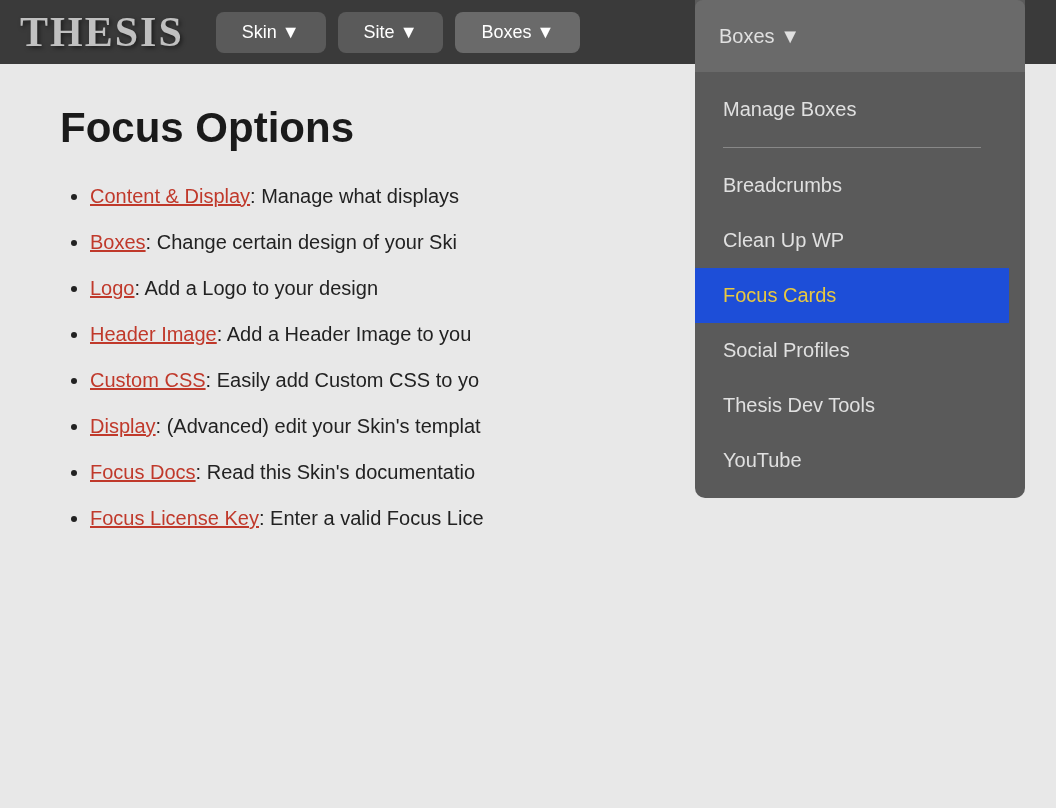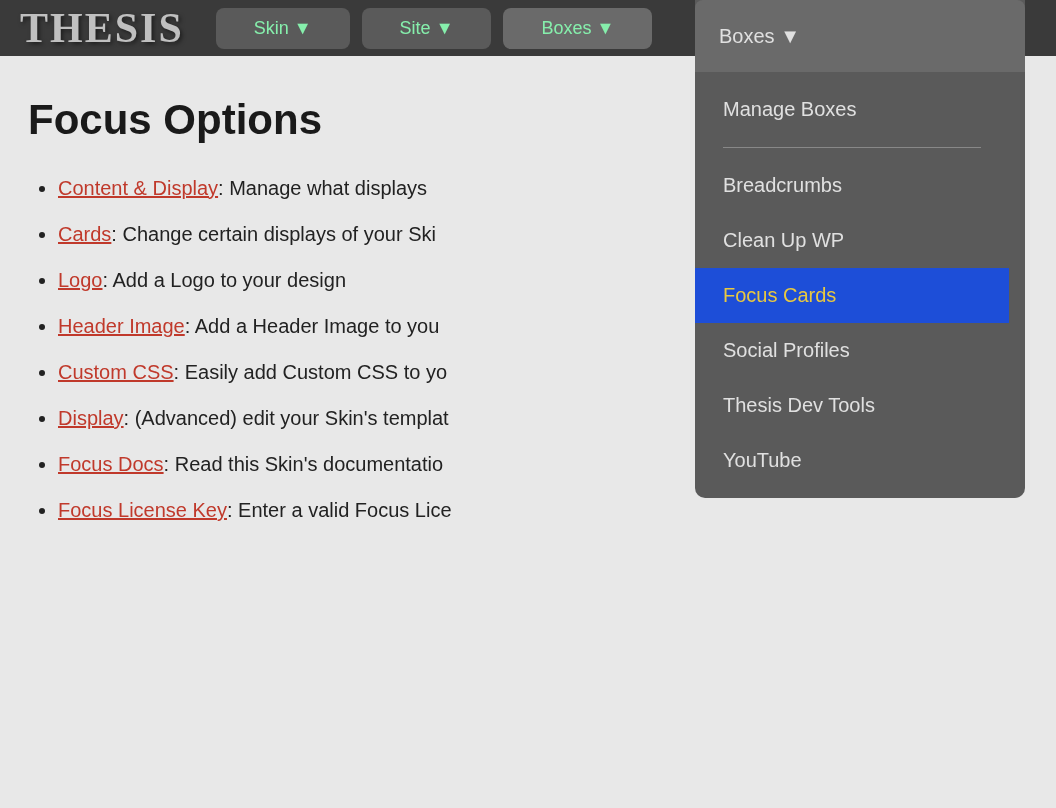--- a/index.html
+++ b/index.html
@@ -7,57 +7,57 @@
     body {
       font-family: -apple-system, BlinkMacSystemFont, 'Helvetica Neue', Arial, sans-serif;
       background: #e8e8e8;
       min-height: 808px;
       position: relative;
     }
 
     
     #topbar {
       background: #3a3a3a;
-      height: 56px;
+      height: 64px;
       display: flex;
       align-items: center;
       padding: 0 20px;
       gap: 12px;
       position: relative;
       z-index: 100;
     }
 
     #logo {
       font-size: 42px;
       font-weight: 900;
       color: #c0c0c0;
       letter-spacing: 2px;
       font-family: Georgia, serif;
       margin-right: 20px;
       text-shadow: 2px 2px 4px rgba(0,0,0,0.5);
     }
 
     .nav-btn {
       background: #5a5a5a;
-      color: #86efac;
+      color: #ffffff;
       border: none;
       border-radius: 8px;
-      padding: 10px 38px;
+      padding: 10px 26px;
       font-size: 18px;
       cursor: pointer;
       font-family: inherit;
     }
 
     .nav-btn.active {
       background: #6a6a6a;
     }
 
     
     #main-content {
-      padding: 40px 28px;
+      padding: 40px 60px;
       max-width: 700px;
     }
 
     #page-title {
       font-size: 42px;
       font-weight: 900;
       color: #1a1a1a;
       margin-bottom: 30px;
       font-family: Arial, sans-serif;
     }
@@ -139,21 +139,21 @@
   <button class="nav-btn active">Boxes ▼</button>
 </div>
 
 <div id="main-content">
   <h1 id="page-title">Focus Options</h1>
   <ul class="content-list">
     <li>
       <a href="#">Content &amp; Display</a><span>: Manage what displays</span>
     </li>
     <li>
-      <a href="#">Cards</a><span>: Change certain displays of your Ski</span>
+      <a href="#">Boxes</a><span>: Change certain design of your Ski</span>
     </li>
     <li>
       <a href="#">Logo</a><span>: Add a Logo to your design</span>
     </li>
     <li>
       <a href="#">Header Image</a><span>: Add a Header Image to you</span>
     </li>
     <li>
       <a href="#">Custom CSS</a><span>: Easily add Custom CSS to yo</span>
     </li>

